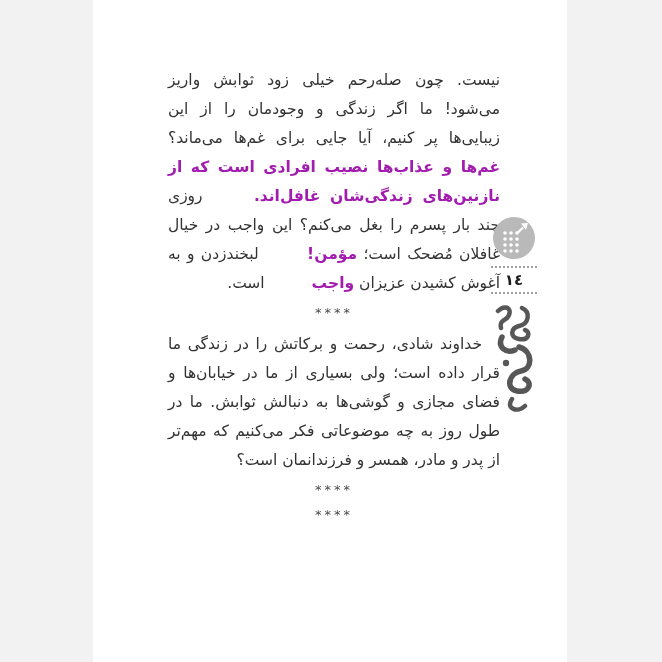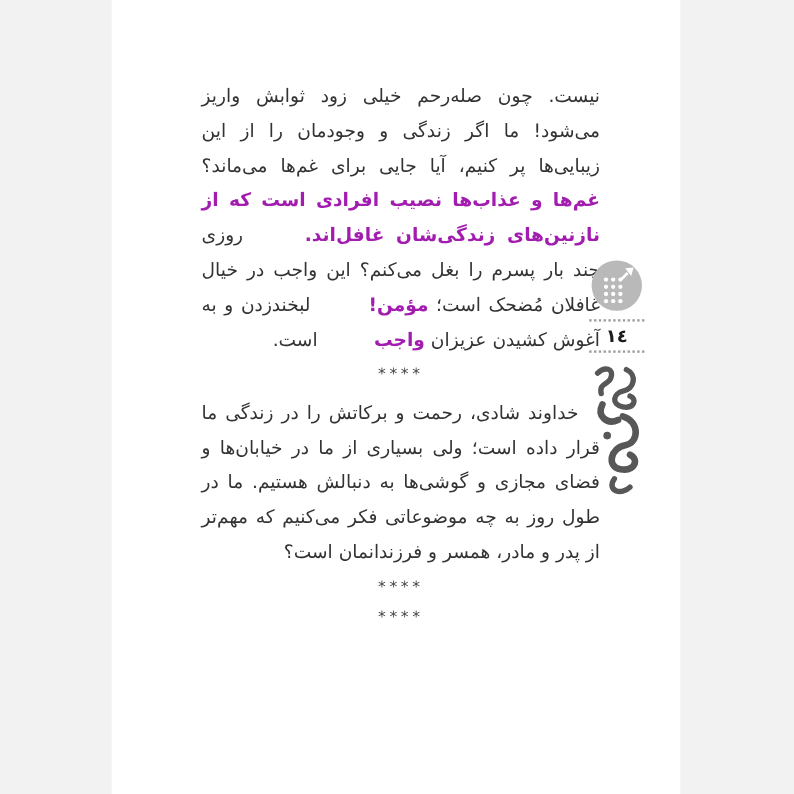--- a/index.html
+++ b/index.html
@@ -63,21 +63,21 @@
 </style>
 </head>
 <body>
 
 <div class="stage">
   <div class="paper">
 
     <div class="text-block">
       <p class="para"><span>نیست. چون صله‌رحم خیلی زود ثوابش واریز می‌شود! ما اگر زندگی و وجودمان را از این زیبایی‌ها پر کنیم، آیا جایی برای غم‌ها می‌ماند؟ </span><span class="bold">غم‌ها و عذاب‌ها نصیب افرادی است که از نازنین‌های زندگی‌شان غافل‌اند.</span><span> روزی چند بار پسرم را بغل می‌کنم؟ این واجب در خیال غافلان مُضحک است؛ </span><span class="bold">مؤمن!</span><span> لبخندزدن و به آغوش کشیدن عزیزان </span><span class="bold">واجب</span><span> است.</span></p>
       <div class="star-sep">****</div>
-      <p class="para indent"><span>خداوند شادی، رحمت و برکاتش را در زندگی ما قرار داده است؛ ولی بسیاری از ما در خیابان‌ها و فضای مجازی و گوشی‌ها به دنبالش هستیم. ما در طول روز به چه موضوعاتی فکر می‌کنیم که مهم‌تر از پدر و مادر، همسر و فرزندانمان است؟</span></p>
+      <p class="para indent"><span>خداوند شادی، رحمت و برکاتش را در زندگی ما قرار داده است؛ ولی بسیاری از ما در خیابان‌ها و فضای مجازی و گوشی‌ها به دنبالش ثوابش. ما در طول روز به چه موضوعاتی فکر می‌کنیم که مهم‌تر از پدر و مادر، همسر و فرزندانمان است؟</span></p>
       <div class="star-sep">****</div>
       <div class="star-sep">****</div>
     </div>
 
     <div class="margin-column">
       <svg class="circle-icon" viewBox="0 0 44 44">
         <circle cx="22" cy="22" r="21" fill="#b9b9b9"></circle>
         <g fill="#ffffff">
           <circle cx="13" cy="17" r="1.8"></circle>
             <circle cx="19" cy="17" r="1.8"></circle>

